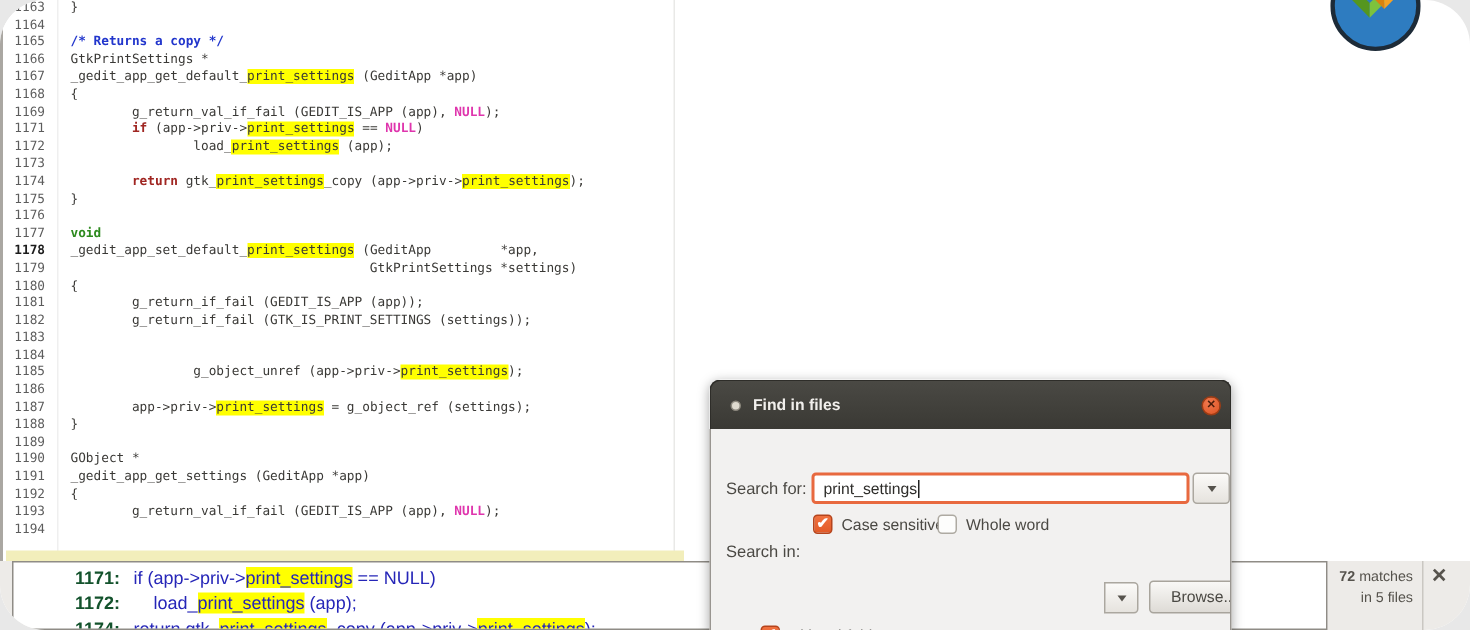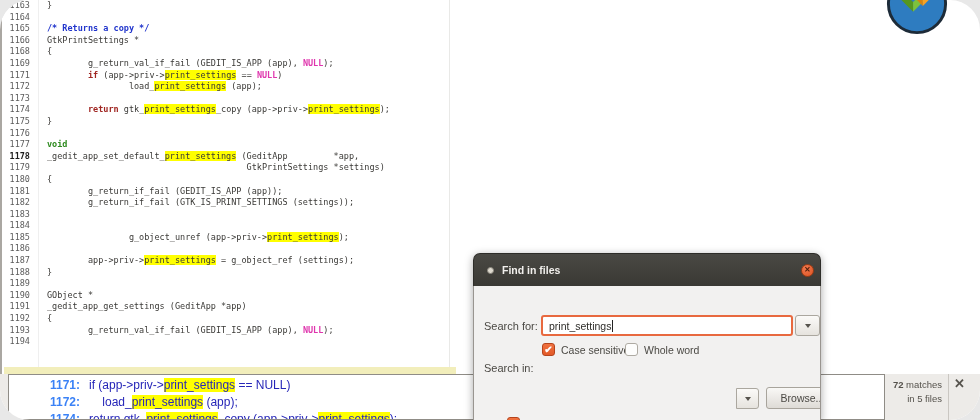--- a/index.html
+++ b/index.html
@@ -32,21 +32,21 @@
   .seg-hl { background: #ffff00; }
   
   .logo { position: absolute; left: 886px; top: -27px; width: 62px; height: 62px; z-index: 5; }
   
   .bottom-panel { position: absolute; left: 0; top: 374px; width: 980px; height: 46px; background: #edebe8; }
   .results-box {
     position: absolute; left: 8px; top: 0; width: 877px; height: 46px;
     background: #fff; border: 1px solid #8f8c86; overflow: hidden; padding-top: 2px;
   }
   .rrow { display: flex; height: 17px; line-height: 17px; font-size: 12px; white-space: pre; }
-  .rln { width: 80px; flex: 0 0 80px; text-align: right; padding-right: 9px; font-weight: bold; color: #3b82f6; }
+  .rln { width: 80px; flex: 0 0 80px; text-align: right; padding-right: 9px; font-weight: bold; color: #14532d; }
   .rcode { color: #2626b8; }
   .rcode .seg-hl { background: #ffff00; }
   .matches-note { position: absolute; left: 890px; top: 4px; width: 52px; text-align: right;
                   font-size: 9.5px; line-height: 14px; color: #55524c; }
   .matches-sep { position: absolute; left: 948px; top: 0; width: 1px; height: 46px; background: #cac7c2; }
   .panel-close { position: absolute; left: 954px; top: 2px; font-size: 13px; font-weight: bold;
                  color: #56534d; cursor: default; }
   
   .dialog { position: absolute; left: 473px; top: 253px; width: 348px; height: 168px; z-index: 10;
             box-shadow: 0 2px 8px rgba(0,0,0,.35); border-radius: 7px 7px 0 0; }
@@ -115,20 +115,21 @@
 <body>
 
 <div id="app">
 
   <div class="editor">
     <div id="editor-lines">
         <div class="cl"><span class="ln">1163</span><span class="lc"><span>}</span></span></div>
         <div class="cl"><span class="ln">1164</span><span class="lc"></span></div>
         <div class="cl"><span class="ln">1165</span><span class="lc"><span class="seg-cm">/* Returns a copy */</span></span></div>
         <div class="cl"><span class="ln">1166</span><span class="lc"><span>GtkPrintSettings *</span></span></div>
+        <div class="cl"><span class="ln">1167</span><span class="lc"><span>_gedit_app_get_default_</span><span class="seg-hl">print_settings</span><span> (GeditApp *app)</span></span></div>
         <div class="cl"><span class="ln">1168</span><span class="lc"><span>{</span></span></div>
         <div class="cl"><span class="ln">1169</span><span class="lc"><span>        g_return_val_if_fail (GEDIT_IS_APP (app), </span><span class="seg-ct">NULL</span><span>);</span></span></div>
         <div class="cl"><span class="ln">1171</span><span class="lc"><span>        </span><span class="seg-kw">if</span><span> (app-&gt;priv-&gt;</span><span class="seg-hl">print_settings</span><span> == </span><span class="seg-ct">NULL</span><span>)</span></span></div>
         <div class="cl"><span class="ln">1172</span><span class="lc"><span>                load_</span><span class="seg-hl">print_settings</span><span> (app);</span></span></div>
         <div class="cl"><span class="ln">1173</span><span class="lc"></span></div>
         <div class="cl"><span class="ln">1174</span><span class="lc"><span>        </span><span class="seg-kw">return</span><span> gtk_</span><span class="seg-hl">print_settings</span><span>_copy (app-&gt;priv-&gt;</span><span class="seg-hl">print_settings</span><span>);</span></span></div>
         <div class="cl"><span class="ln">1175</span><span class="lc"><span>}</span></span></div>
         <div class="cl"><span class="ln">1176</span><span class="lc"></span></div>
         <div class="cl"><span class="ln">1177</span><span class="lc"><span class="seg-kg">void</span></span></div>
         <div class="cl"><span class="ln bold">1178</span><span class="lc"><span>_gedit_app_set_default_</span><span class="seg-hl">print_settings</span><span> (GeditApp         *app,</span></span></div>

